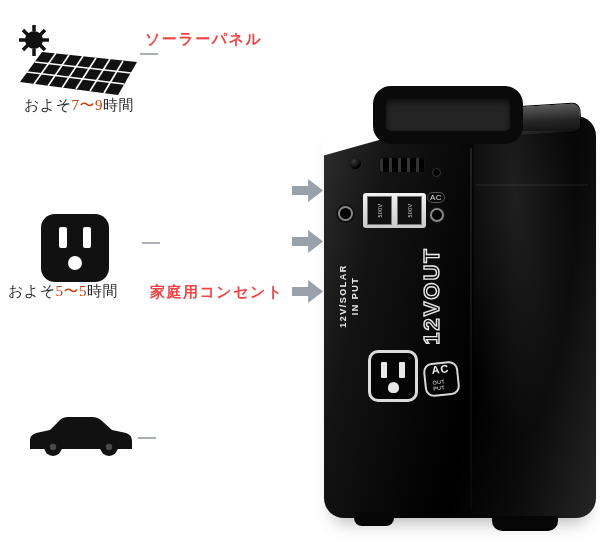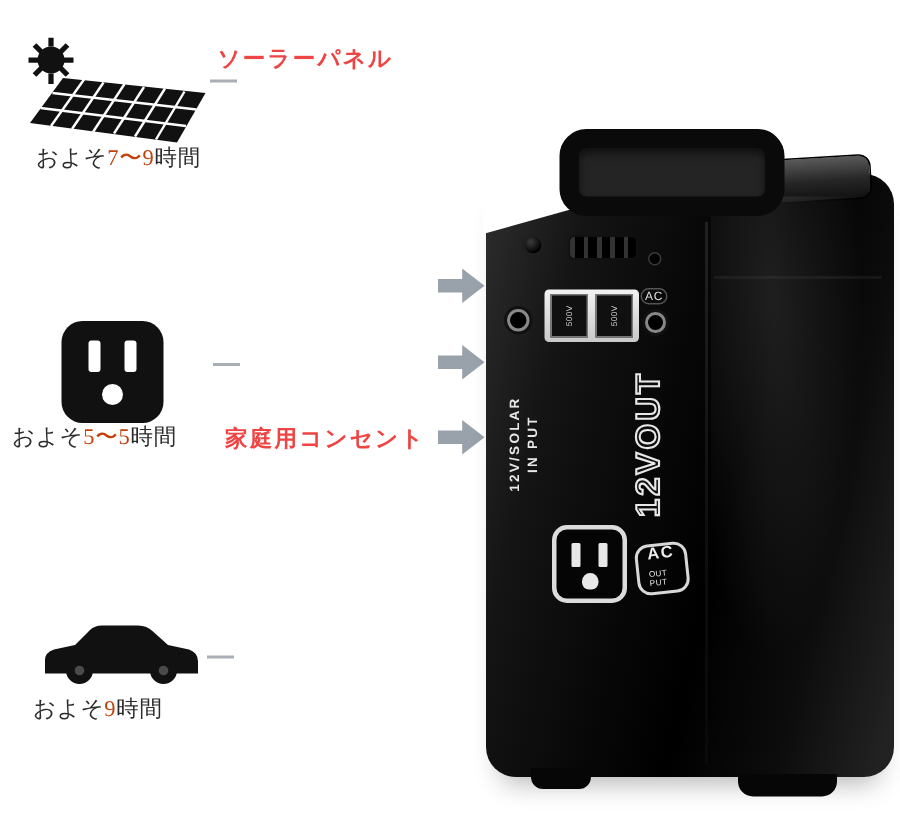--- a/index.html
+++ b/index.html
@@ -126,21 +126,20 @@
   <p class="abs time-line" style="left:8px; top:282px;"><span>およそ</span><span class="orange">5〜5</span><span>時間</span></p>
 
   <svg class="abs" style="left:26px; top:408px;" width="110" height="50" viewBox="0 0 110 50">
     <path d="M4,41 L4,32 Q4,27 10,25 L24,22 L34,12 Q37,9 42,9 L66,9 Q72,9 76,13 L86,22 L100,25 Q106,27 106,33 L106,41 Z" fill="#111"></path>
     <circle cx="27" cy="39" r="9" fill="#111"></circle>
     <circle cx="83" cy="39" r="9" fill="#111"></circle>
     <circle cx="27" cy="39" r="3.2" fill="#4a4a4a"></circle>
     <circle cx="83" cy="39" r="3.2" fill="#4a4a4a"></circle>
   </svg>
   <div class="abs leader" style="left:138px; top:437px; width:18px;"></div>
-  <p class="abs time-line" style="left:22px; top:463px;"><span>およそ</span><span class="orange">9</span><span>時間</span></p>
 
   <div class="abs arrow" style="left:292px; top:178px;"></div>
   <div class="abs arrow" style="left:292px; top:229px;"></div>
   <div class="abs arrow" style="left:292px; top:279px;"></div>
 
   <div class="abs device">
     <div class="pw-body"></div>
     <div class="pw-wedge"></div>
     <div class="pw-gloss"></div>
     <div class="pw-sheen"></div>

